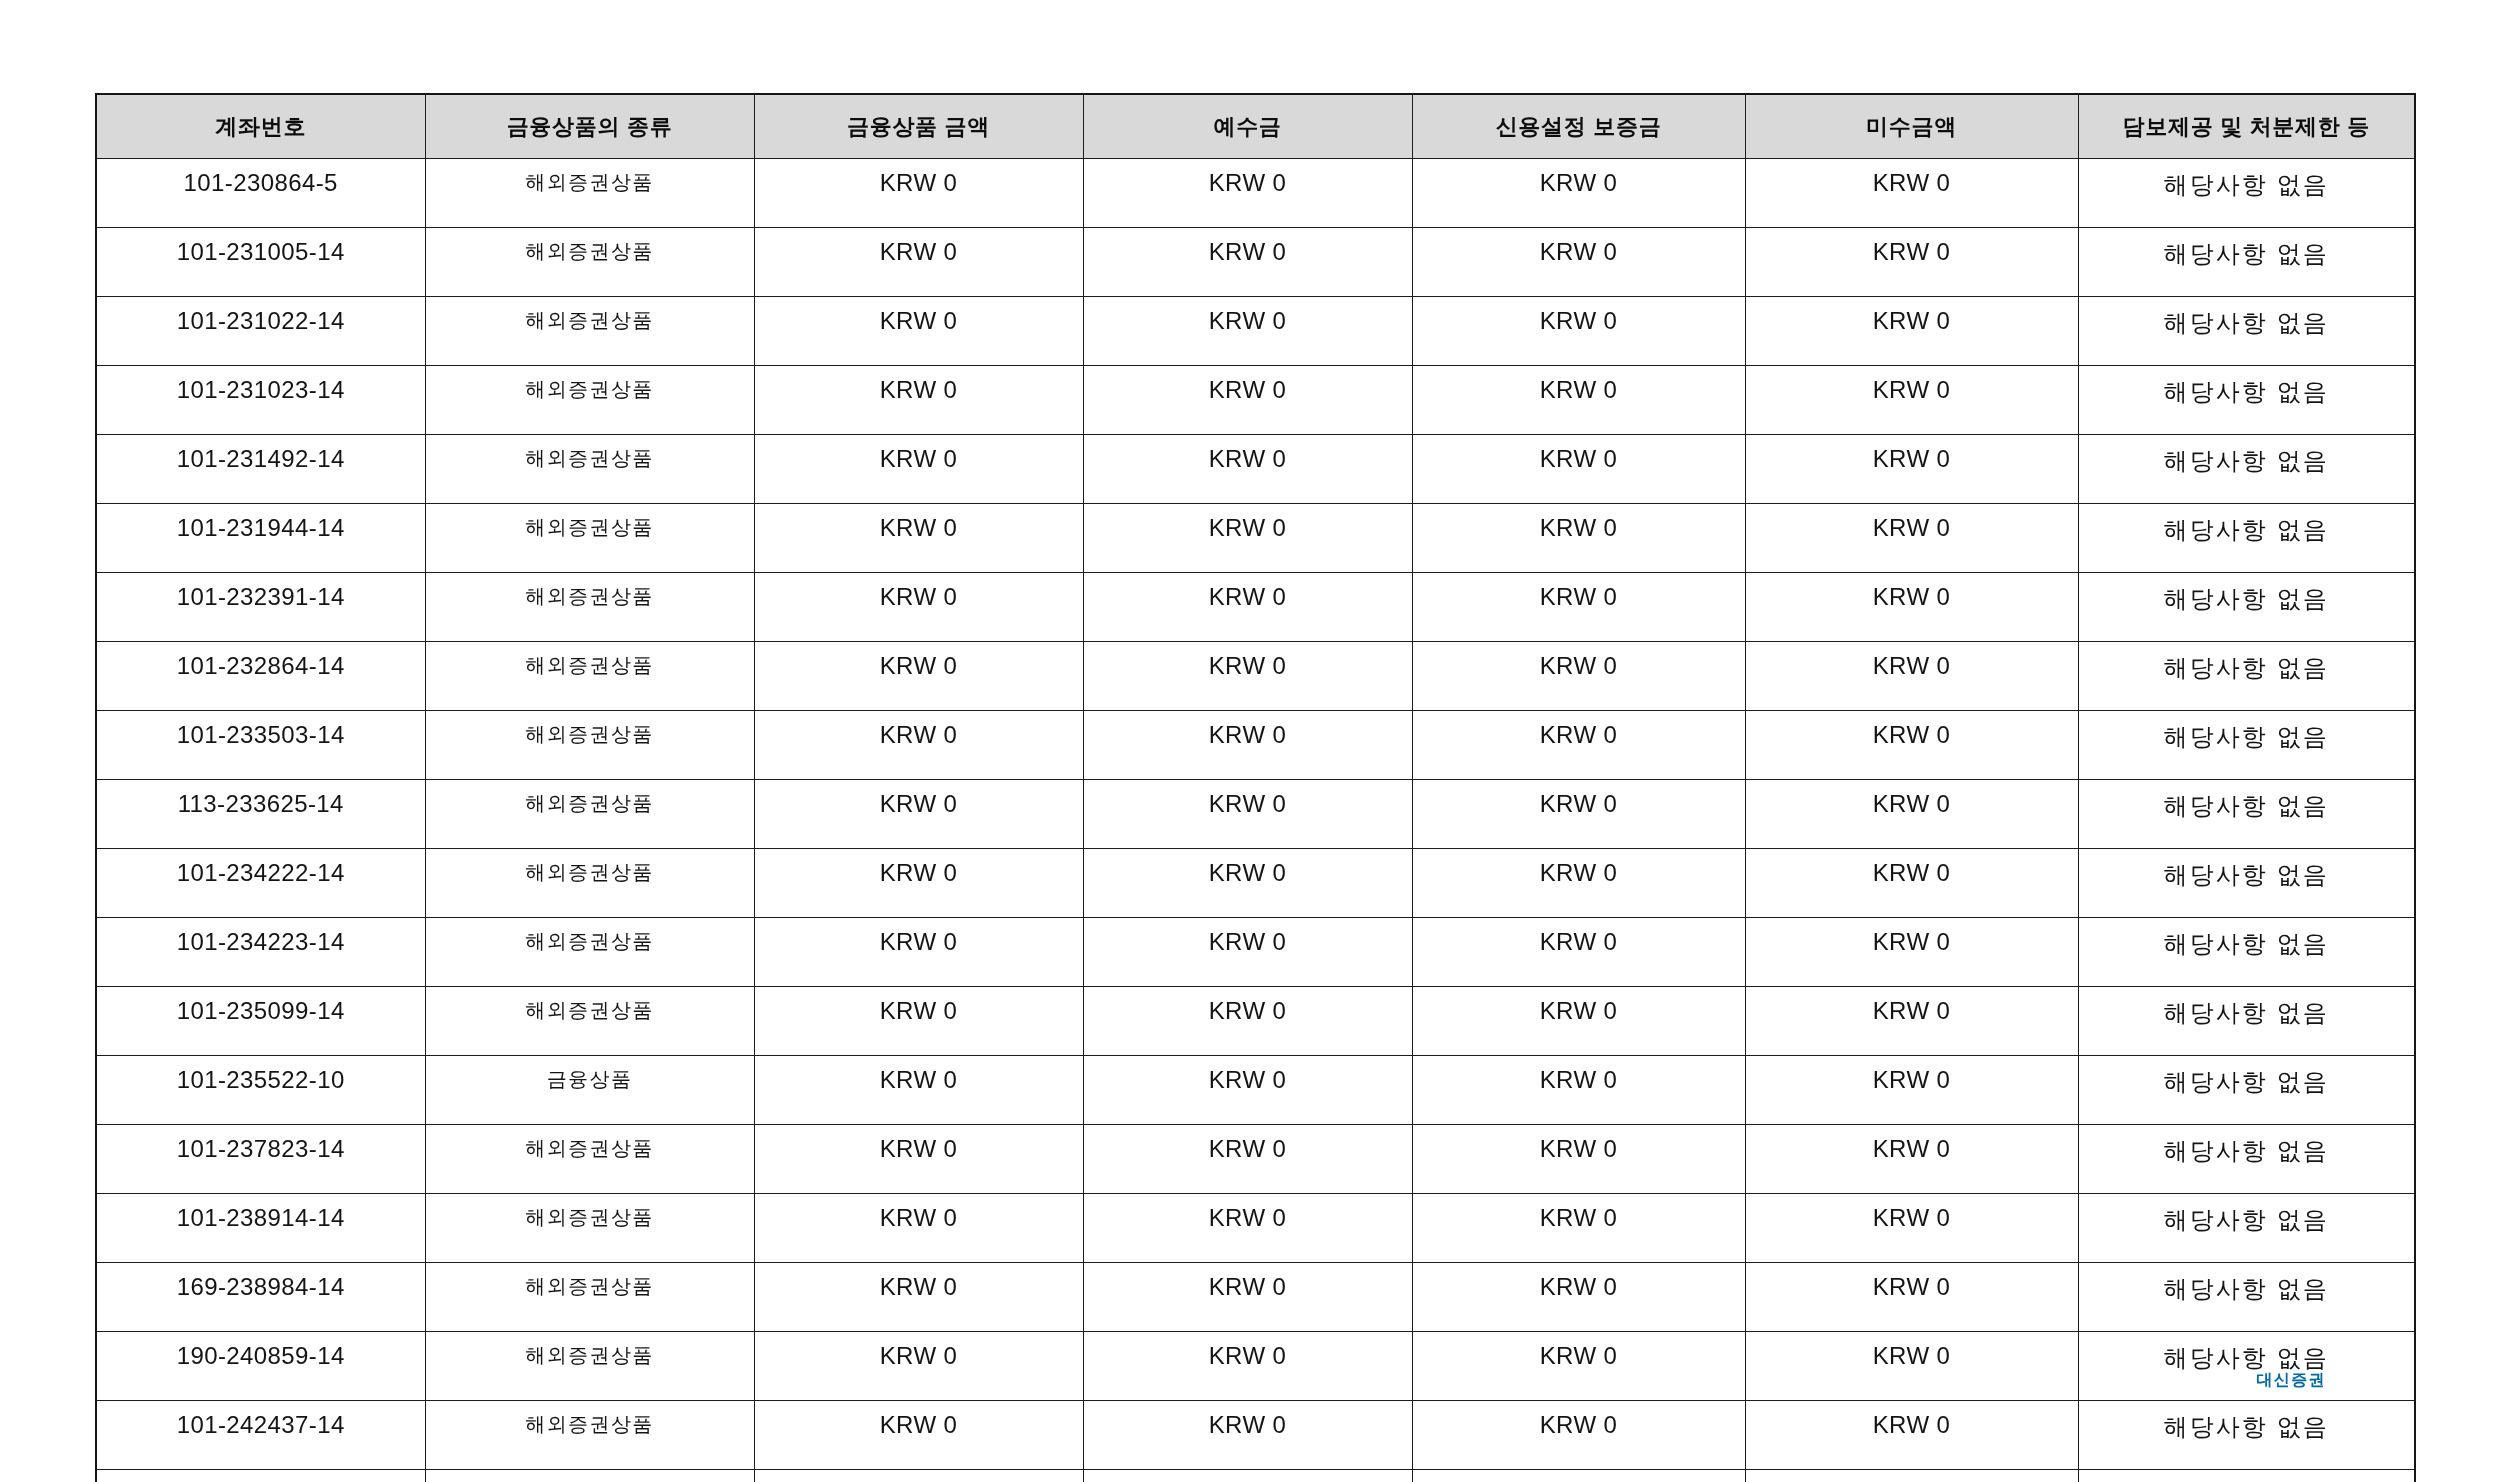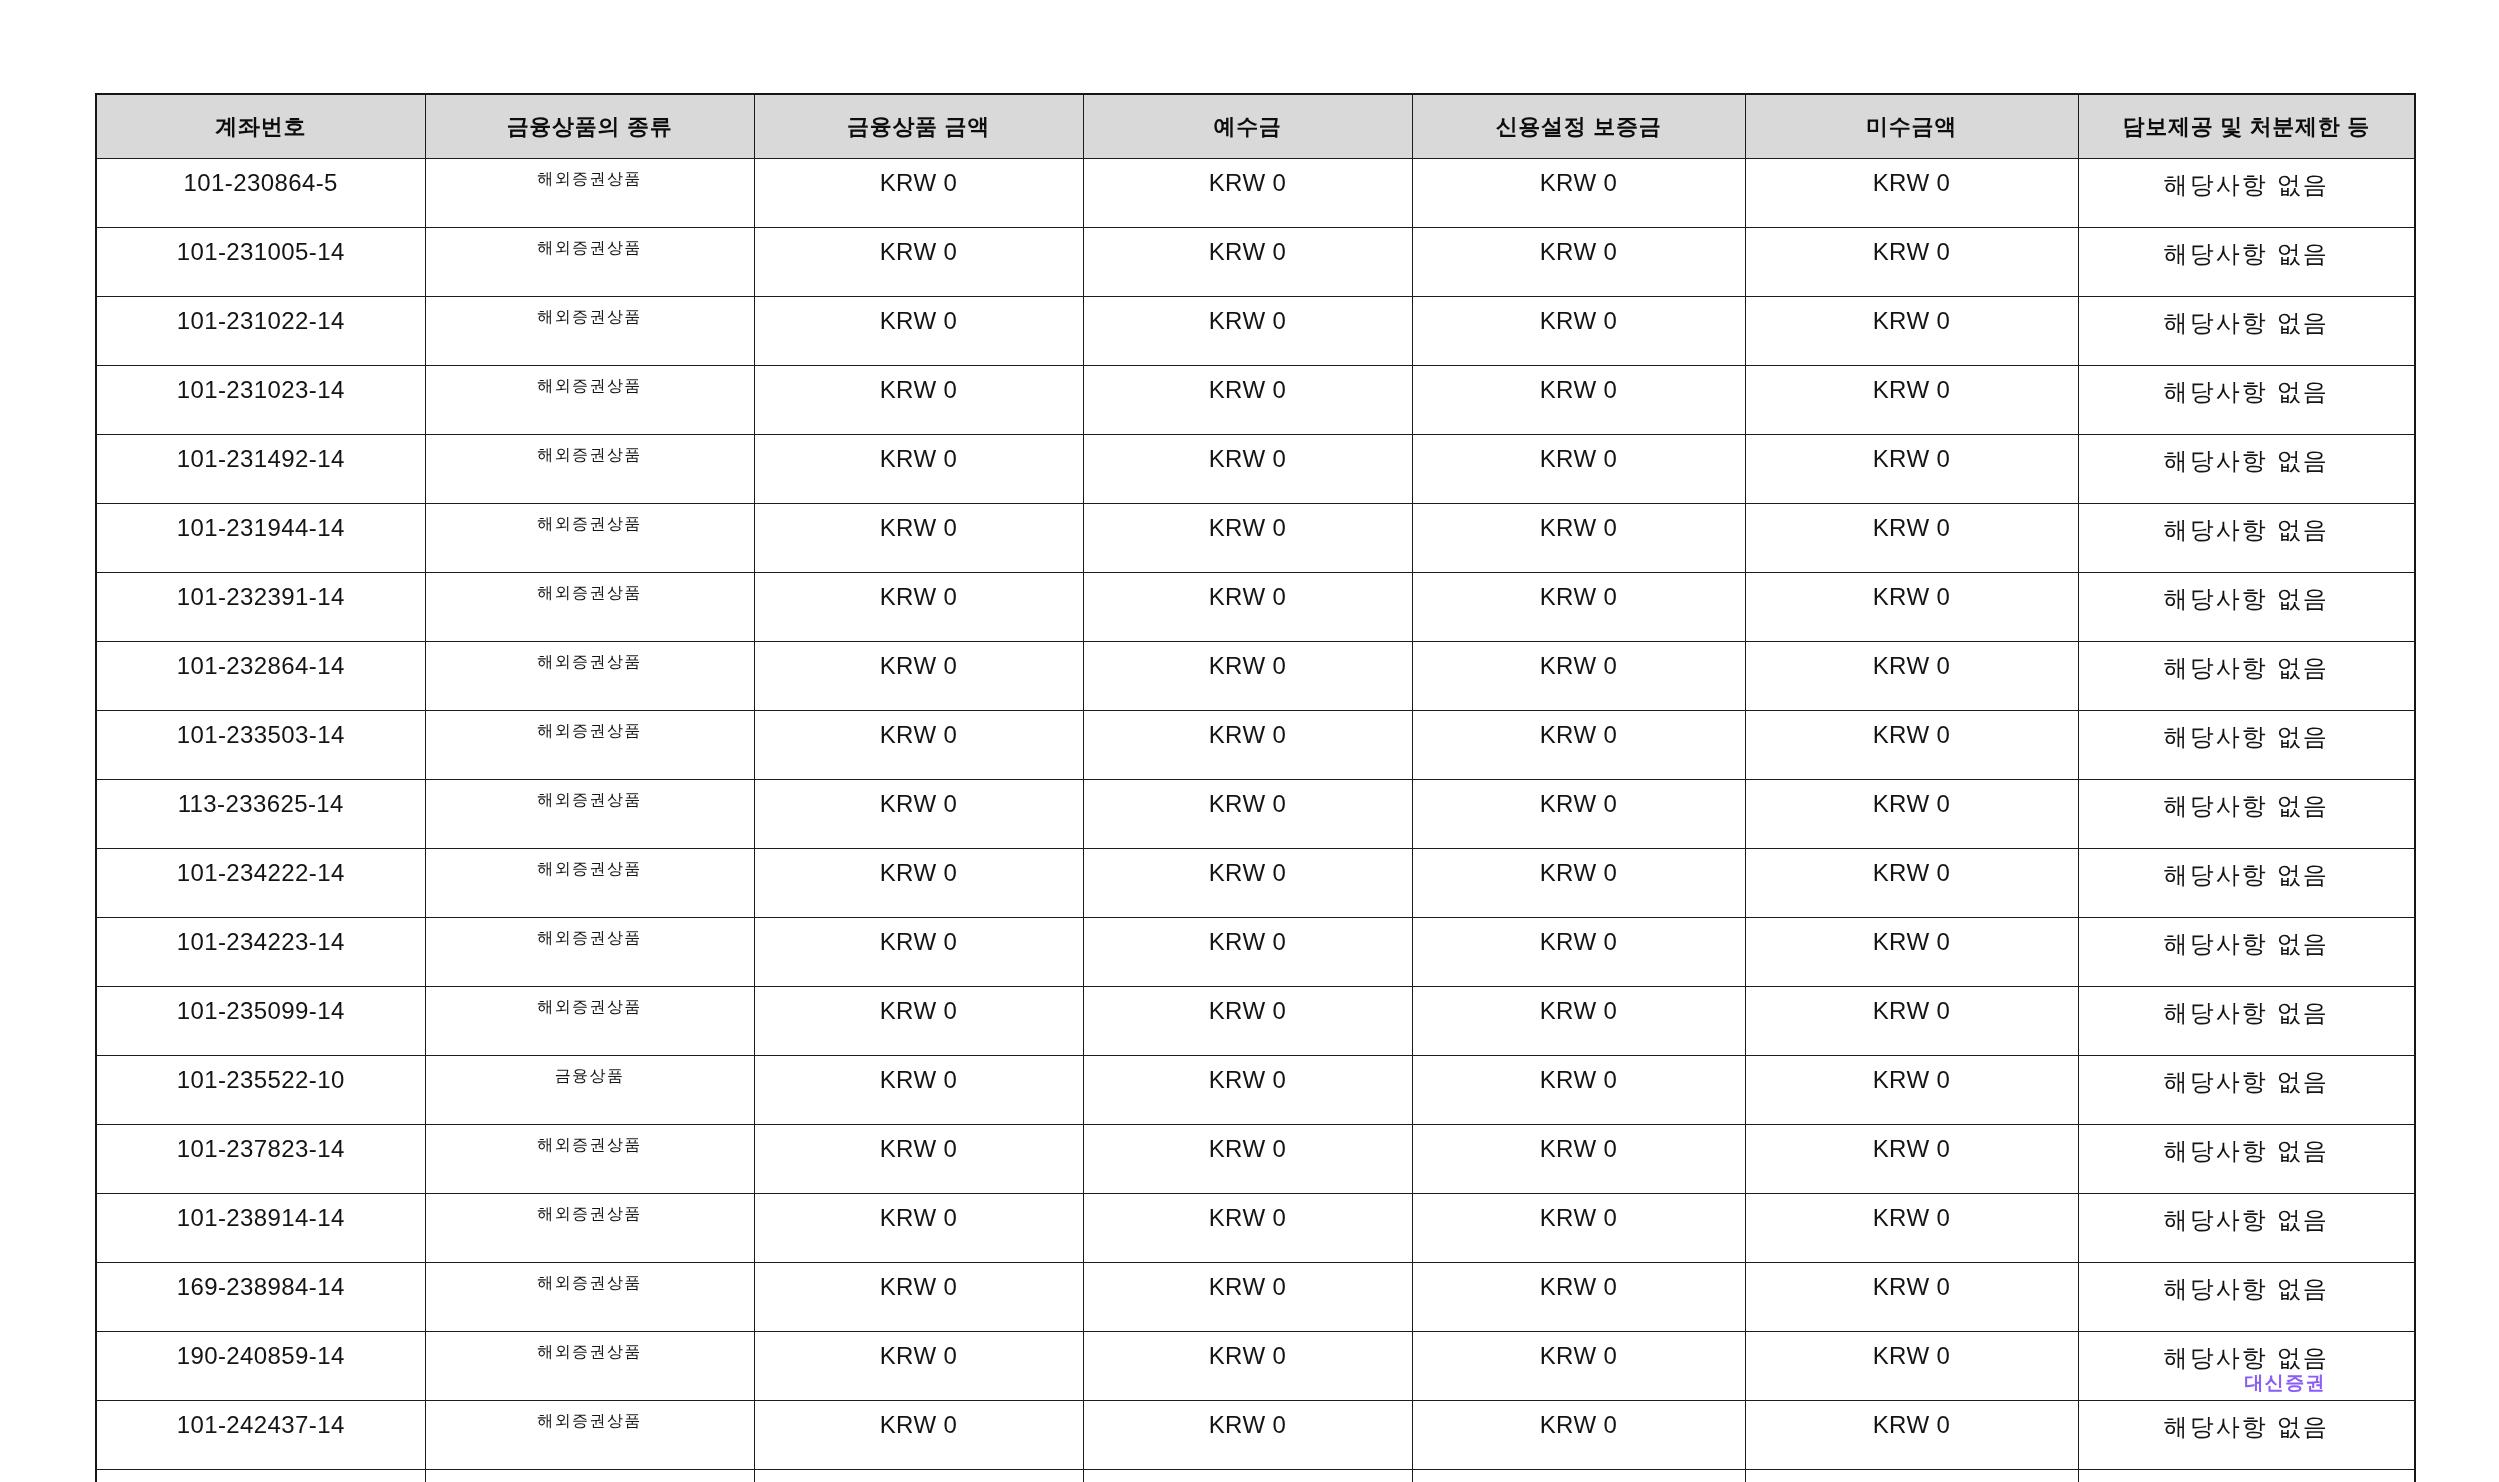--- a/index.html
+++ b/index.html
@@ -46,36 +46,36 @@
     vertical-align: top;
     padding-top: 10px;
     background: #ffffff;
   }
   td.num {
     font-size: 24px;
     letter-spacing: 0.4px;
     color: #141414;
   }
   td.kor {
-    font-size: 16px;
+    font-size: 20px;
     letter-spacing: 1.4px;
     color: #141414;
   }
   td.kor.small {
     font-size: 24px;
     letter-spacing: 2.1px;
   }
   .footer-company {
     position: absolute;
     top: 1370px;
     right: 102px;
-    font-size: 19px;
+    font-size: 16px;
     font-weight: bold;
     letter-spacing: 1.4px;
-    color: #8b5cf6;
+    color: #0369a1;
   }
 </style>
 </head>
 <body>
 
 <div class="page">
 
   <table class="accounts-table">
     <colgroup>
       <col style="width:329px">

